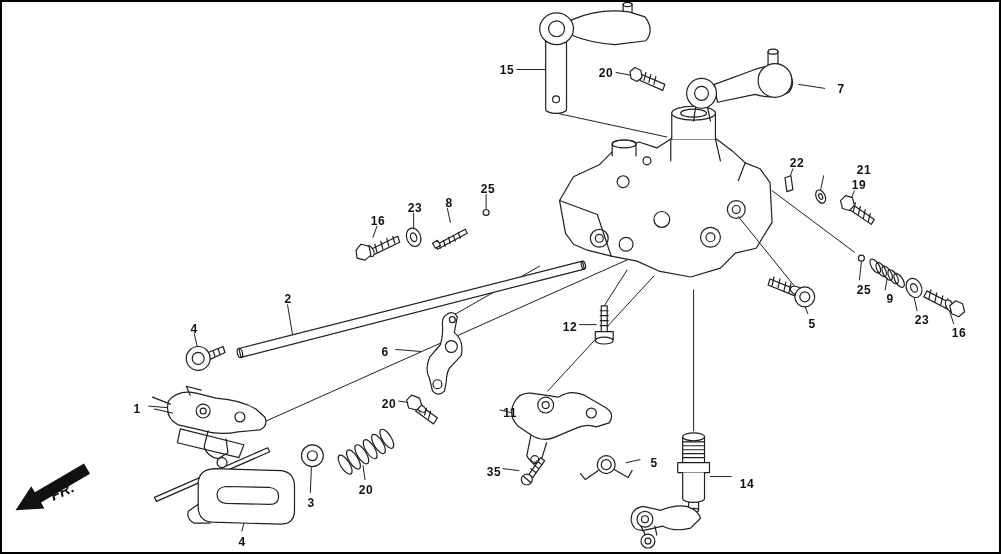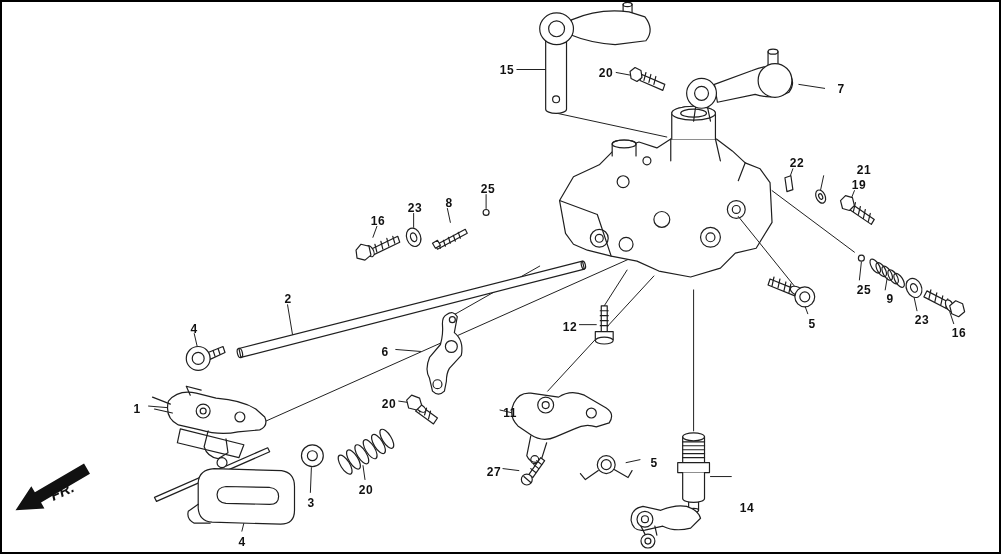--- a/index.html
+++ b/index.html
@@ -340,19 +340,19 @@
   <div class="part-label" style="left:888px;top:297px">9</div>
   <div class="part-label" style="left:920px;top:318px">23</div>
   <div class="part-label" style="left:957px;top:331px">16</div>
   <div class="part-label" style="left:383px;top:350px">6</div>
   <div class="part-label" style="left:135px;top:407px">1</div>
   <div class="part-label" style="left:387px;top:402px">20</div>
   <div class="part-label" style="left:508px;top:411px">11</div>
   <div class="part-label" style="left:309px;top:501px">3</div>
   <div class="part-label" style="left:364px;top:488px">20</div>
   <div class="part-label" style="left:240px;top:540px">4</div>
-  <div class="part-label" style="left:492px;top:470px">27</div>
+  <div class="part-label" style="left:492px;top:470px">35</div>
   <div class="part-label" style="left:652px;top:461px">5</div>
-  <div class="part-label" style="left:745px;top:506px">14</div>
+  <div class="part-label" style="left:745px;top:482px">14</div>
 
   <div class="fr-label" style="left:60px;top:489px">FR.</div>
 
 </div>
 
 </body></html>

